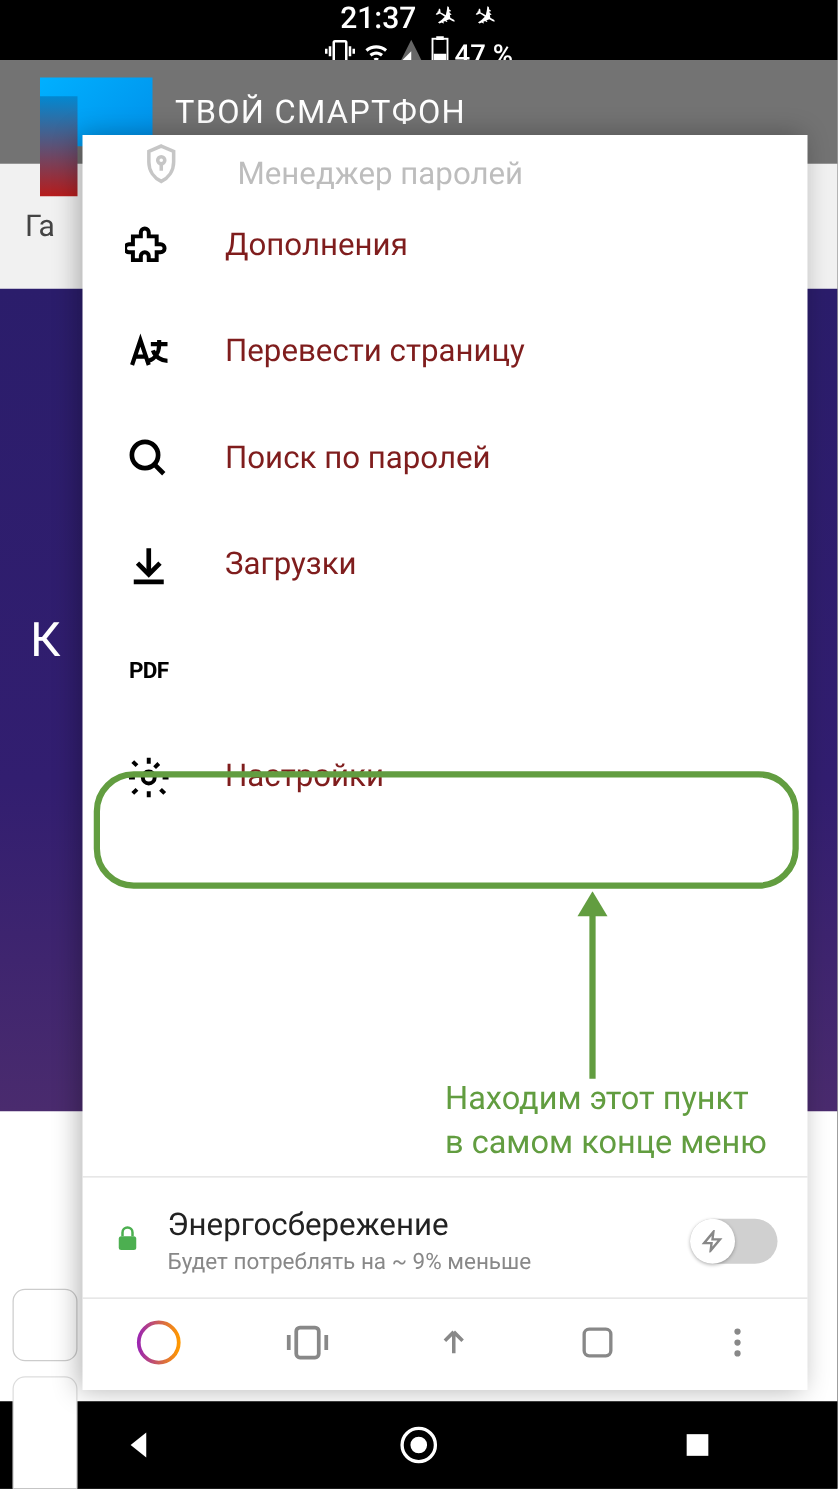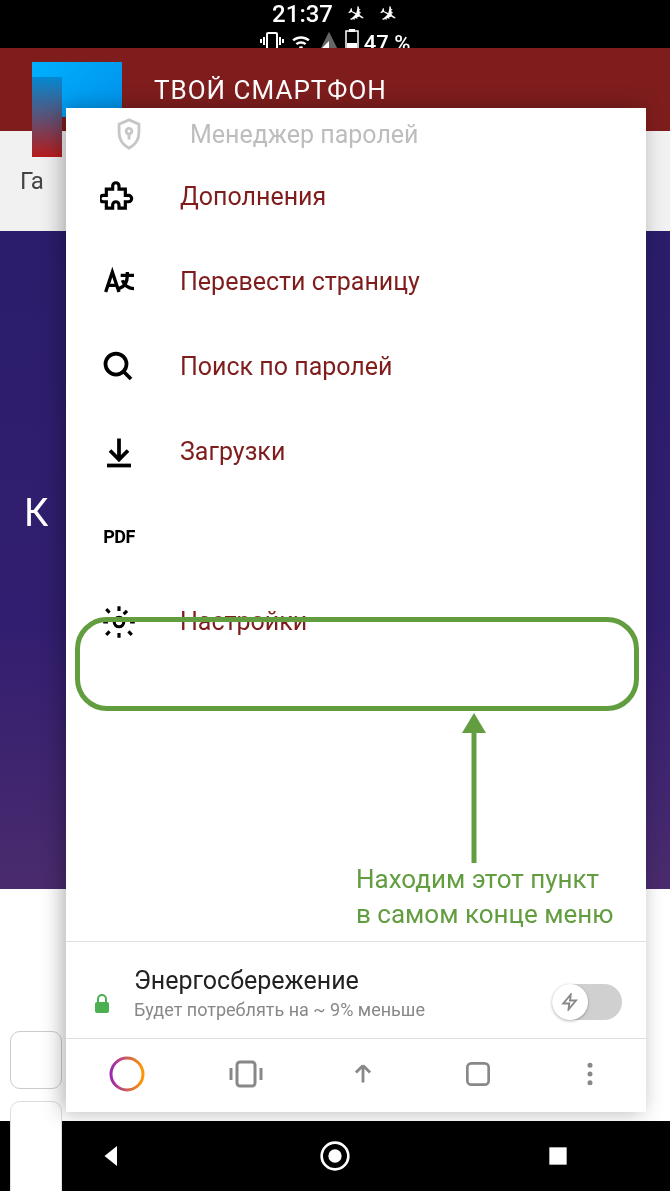--- a/index.html
+++ b/index.html
@@ -26,25 +26,25 @@
     .status-arrow { font-size: 22px; transform: rotate(30deg); display: inline-block; }
     .status-right { display: flex; align-items: center; gap: 4px; font-size: 22px; }
     .battery-text { font-size: 22px; font-weight: 500; }
     .content-area {
       position: relative;
       height: 1073px;
       background: #fff;
     }
     .watermark-bar {
       height: 83px;
-      background: #7f1d1d;
+      background: #737373;
       display: flex;
       align-items: center;
       padding-left: 32px;
-      gap: 32px;
+      gap: 18px;
       position: relative;
       color: #fff;
     }
     .watermark-logo {
       width: 90px; height: 55px;
       background: linear-gradient(135deg, #00b0ff 0%, #0091ea 100%);
       position: relative;
     }
     .watermark-logo::after {
       content: '';
@@ -95,21 +95,21 @@
       flex-direction: column;
     }
     .menu-items-scroll { flex: 1; }
     .menu-item {
       display: flex;
       align-items: center;
       height: 85px;
       padding-left: 30px;
       gap: 38px;
     }
-    .menu-item.first { height: 46px; opacity: 0.55; align-items: center; padding-top: 6px; padding-left: 40px; }
+    .menu-item.first { height: 46px; opacity: 0.55; align-items: flex-end; padding-top: 6px; padding-left: 40px; }
     .menu-item.first .menu-label { color: #888; }
     .menu-icon {
       width: 46px;
       height: 46px;
       display: flex;
       align-items: center;
       justify-content: center;
       flex-shrink: 0;
     }
     .menu-label {
@@ -141,21 +141,21 @@
       pointer-events: none;
     }
     .divider {
       height: 1px;
       background: #e0e0e0;
       margin: 6px 0;
     }
     .energy-row {
       padding: 18px 24px 18px 24px;
       display: flex;
-      align-items: flex-end;
+      align-items: center;
       position: relative;
     }
     .energy-lock {
       width: 28px;
       height: 28px;
       margin-right: 16px;
     }
     .energy-text { flex: 1; }
     .energy-title { font-size: 25px; color: #222; }
     .energy-sub { font-size: 18px; color: #888; margin-top: 4px; }

